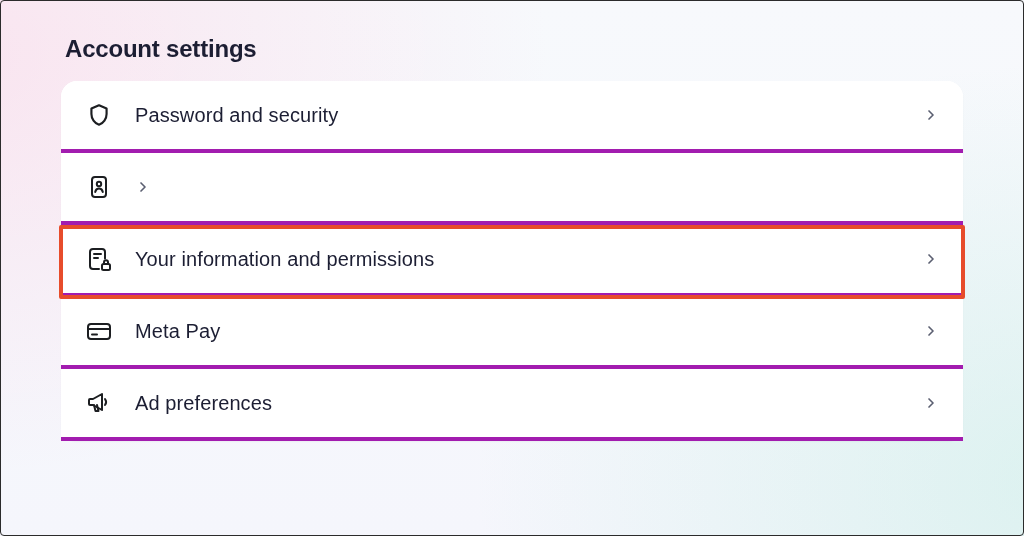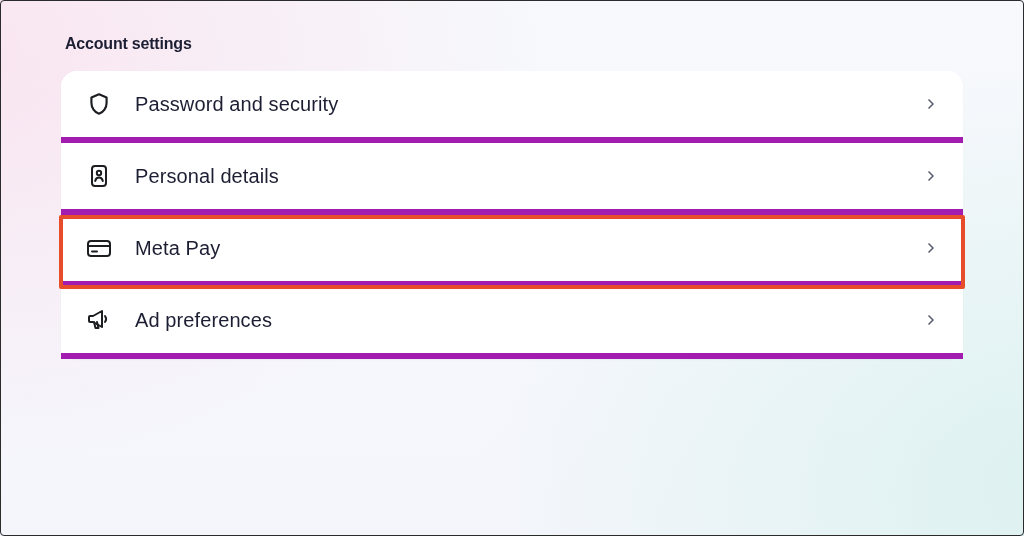--- a/index.html
+++ b/index.html
@@ -13,39 +13,39 @@
     width: 1024px;
     height: 536px;
     overflow: hidden;
     border: 1px solid #2b2b2b;
     border-radius: 4px;
   }
   .wrap {
     padding: 24px 60px 36px 60px;
   }
   h1.page-title {
-    font-size: 16px;
+    font-size: 24px;
     font-weight: 700;
     color: #1c1e33;
     margin: 10px 0 18px 4px;
     letter-spacing: -0.2px;
   }
   .card {
     background: #ffffff;
     border-radius: 16px;
     box-shadow: 0 1px 2px rgba(0,0,0,0.04);
     overflow: visible;
     position: relative;
   }
   .row {
     display: flex;
     align-items: center;
     height: 72px;
     padding: 0 24px;
-    border-bottom: 6px solid #a21caf;
+    border-bottom: 4px solid #a21caf;
     cursor: pointer;
     position: relative;
     background: #fff;
   }
   .row:first-child { border-top-left-radius: 16px; border-top-right-radius: 16px; }
   .row:last-child { border-bottom: none; border-bottom-left-radius: 16px; border-bottom-right-radius: 16px; }
   .row .icon {
     width: 28px;
     height: 28px;
     display: flex;
@@ -100,28 +100,44 @@
     </div>
 
     <div class="row">
       <span class="icon">
         <svg width="24" height="26" viewBox="0 0 24 26" fill="none" stroke="currentColor" stroke-width="2" stroke-linejoin="round" stroke-linecap="round">
           <rect x="5" y="3" width="14" height="20" rx="3"></rect>
           <circle cx="12" cy="10" r="2.2"></circle>
           <path d="M8.2 18 C8.7 15.8 10.2 14.6 12 14.6 C13.8 14.6 15.3 15.8 15.8 18"></path>
         </svg>
       </span>
-      <span class="label">Personal details</span>
       <span class="chevron">
         <svg width="16" height="16" viewBox="0 0 24 24" fill="none" stroke="currentColor" stroke-width="2.5" stroke-linecap="round" stroke-linejoin="round">
             <polyline points="9 6 15 12 9 18"></polyline>
           </svg>
       </span>
     </div>
 
+    <div class="row">
+      <span class="icon">
+        <svg width="28" height="28" viewBox="0 0 28 28" fill="none" stroke="currentColor" stroke-width="2" stroke-linejoin="round" stroke-linecap="round">
+          <path d="M5 7 A3 3 0 0 1 8 4 H17 A3 3 0 0 1 20 7 V13.5 M5 7 V21 A3 3 0 0 0 8 24 H14"></path>
+          <line x1="9" y1="9" x2="16" y2="9"></line>
+          <line x1="9" y1="13" x2="13" y2="13"></line>
+          <rect x="17" y="19" width="8" height="6" rx="1.5"></rect>
+          <path d="M19 19 V17.2 A2 2 0 0 1 23 17.2 V19"></path>
+        </svg>
+      </span>
+      <span class="label">Your information and permissions</span>
+      <span class="chevron">
+        <svg width="16" height="16" viewBox="0 0 24 24" fill="none" stroke="currentColor" stroke-width="2.5" stroke-linecap="round" stroke-linejoin="round">
+            <polyline points="9 6 15 12 9 18"></polyline>
+          </svg>
+      </span>
+    </div>
 
     <div class="row">
       <span class="icon">
         <svg width="28" height="22" viewBox="0 0 28 22" fill="none" stroke="currentColor" stroke-width="2" stroke-linejoin="round" stroke-linecap="round">
           <rect x="3" y="4" width="22" height="15" rx="3"></rect>
           <line x1="3" y1="9" x2="25" y2="9"></line>
           <line x1="7" y1="14.5" x2="12" y2="14.5"></line>
         </svg>
       </span>
       <span class="label">Meta Pay</span>

